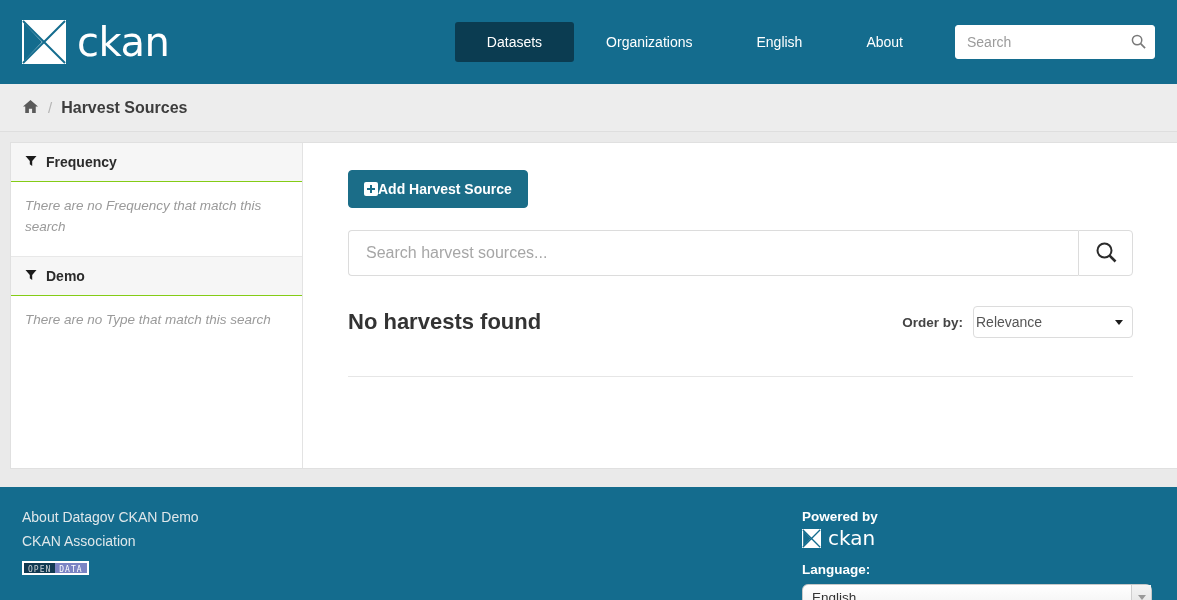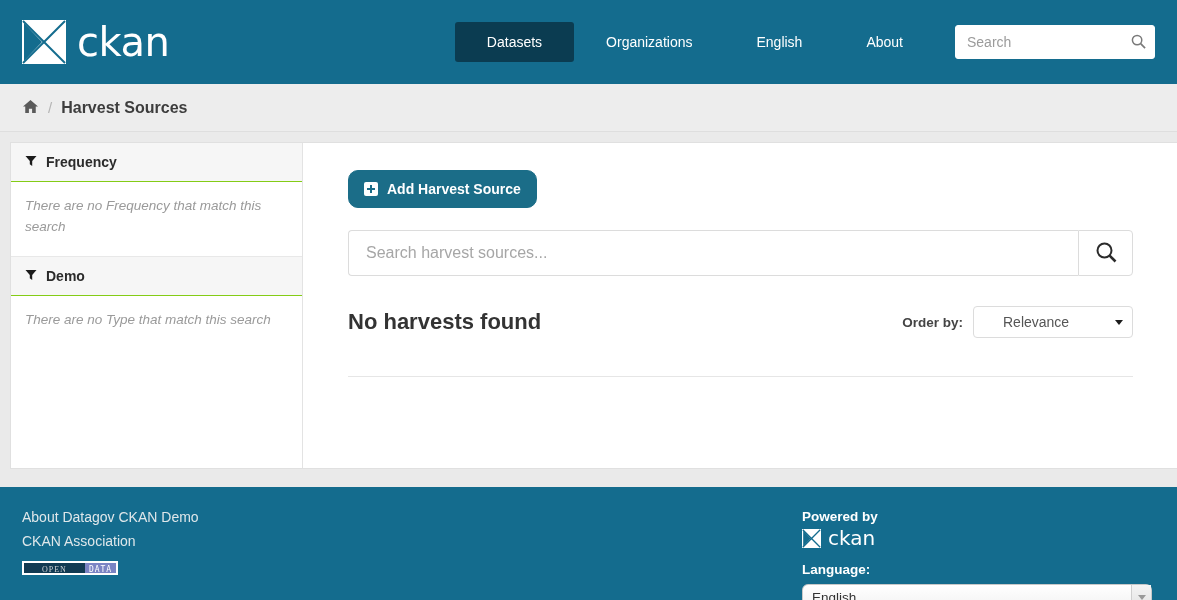--- a/index.html
+++ b/index.html
@@ -166,24 +166,23 @@
 
   
   .main {
     flex: 1 1 auto;
     padding: 27px 44px 0 45px;
     min-width: 0;
   }
   .btn-primary {
     display: inline-flex;
     align-items: center;
-    gap: 9px;
     background: #1b6d88;
     border: 1px solid #1b6d88;
-    border-radius: 10px;
+    border-radius: 4px;
     color: #fff;
     font-weight: bold;
     font-size: 14px;
     padding: 10px 15px;
     cursor: pointer;
     font-family: "Liberation Sans", sans-serif;
   }
   .plus-sq {
     width: 14px; height: 14px;
     background: #fff;
@@ -255,21 +254,21 @@
   }
   .select-box {
     position: relative;
     width: 160px;
     height: 32px;
     border: 1px solid #dcdcdc;
     border-radius: 4px;
     background: #fff;
     display: flex;
     align-items: center;
-    padding: 0 29px;
+    padding: 0 2px;
     cursor: pointer;
   }
   .select-box .val { font-size: 14px; color: #555; }
   .select-box .caret {
     position: absolute;
     right: 9px; top: 13px;
     width: 0; height: 0;
     border-left: 4px solid transparent;
     border-right: 4px solid transparent;
     border-top: 5px solid #1c1c1c;
@@ -308,23 +307,22 @@
     line-height: 14px;
     overflow: hidden;
     white-space: nowrap;
     font-family: "DejaVu Sans Mono", monospace;
     font-size: 8px;
     letter-spacing: 1px;
   }
   .od-badge .od-open {
     display: inline-block;
     color: #cfd3d6;
-    padding: 0 18px;
+    padding: 0 4px;
     height: 14px;
-    font-family: Liberation Serif, serif;
   }
   .od-badge .od-data {
     display: inline-block;
     background: #7b84c4;
     color: #ffffff;
     padding: 0 4px;
     height: 14px;
   }
 
   .footer-col-right { flex: 1 1 auto; }

